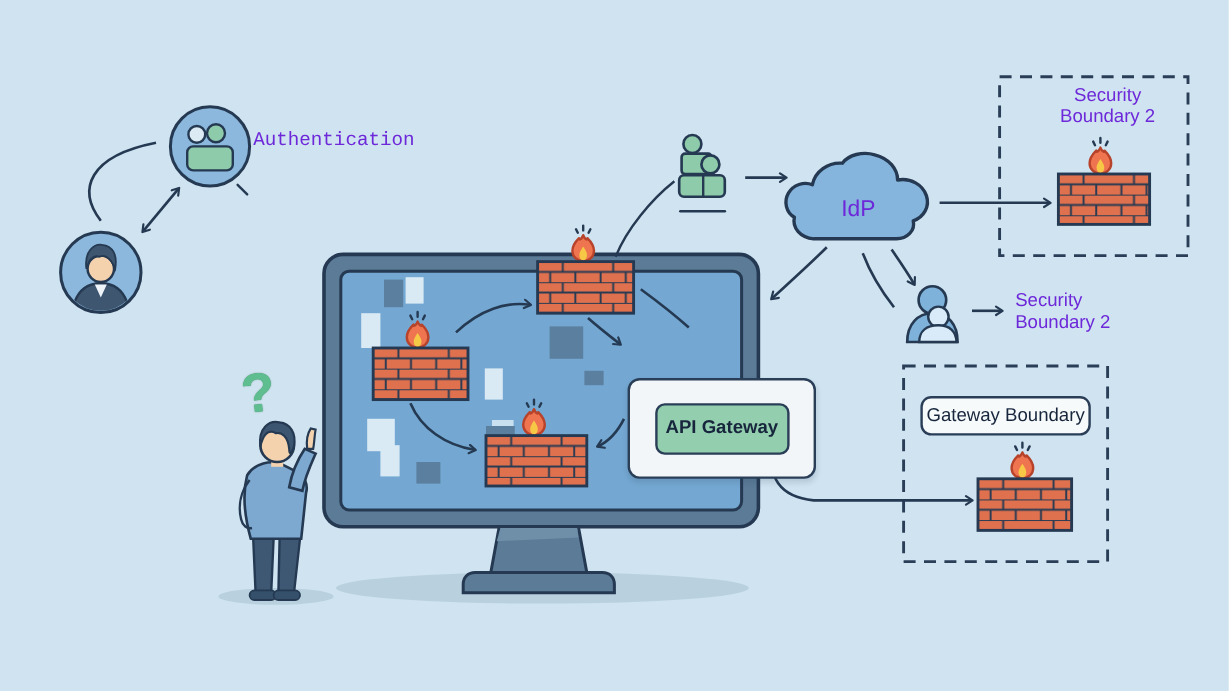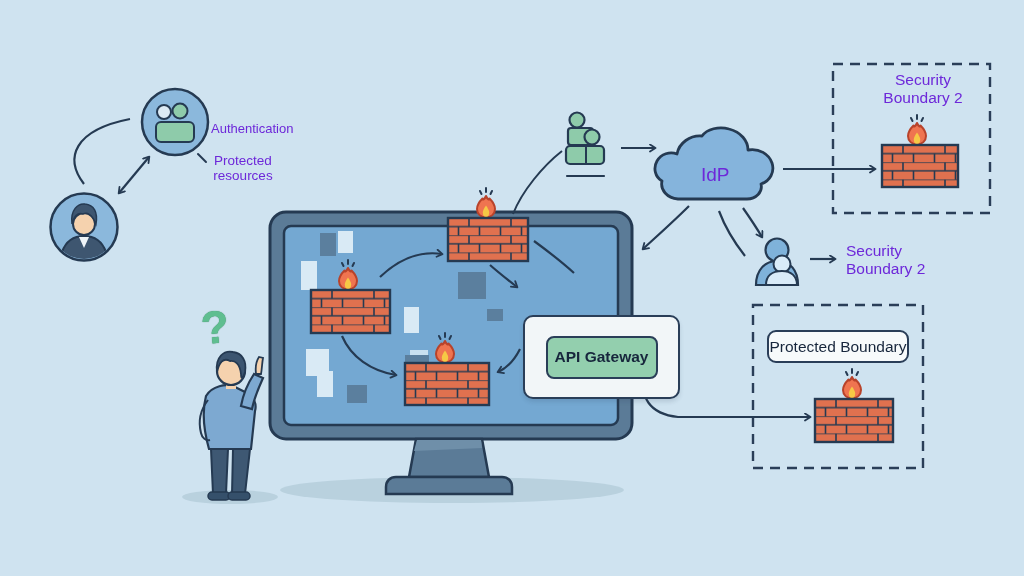--- a/index.html
+++ b/index.html
@@ -6,21 +6,21 @@
   #stage{
     position:relative;
     width:1024px;height:576px;
     background:#cfe3f0;
     overflow:hidden;
     font-family:"Liberation Sans", sans-serif;
     color:#1c2b45;
   }
   #art{position:absolute;left:0;top:0;}
   .lbl{position:absolute;color:#6d28d9;font-weight:500;}
-  .lbl-authentication{left:211px;top:121px;width:95px;font-size:13px;}
+  .lbl-authentication{left:211px;top:108px;width:95px;font-size:16px;font-family:Liberation Mono, monospace;}
   .lbl-protected{left:202px;top:153px;width:82px;font-size:13.5px;line-height:1.12;text-align:center;}
   .lbl-sb1{left:138px;top:203px;width:95px;font-size:14.5px;line-height:1.14;}
   .lbl-idp{left:701px;top:164px;width:54px;text-align:left;font-size:19px;}
   .lbl-sb2top{left:860px;top:71px;width:126px;font-size:15.5px;line-height:1.16;text-align:center;}
   .lbl-sb2right{left:846px;top:242px;width:100px;font-size:15.5px;line-height:1.16;}
   .qmark{
     position:absolute;left:201px;top:300px;
     font-size:46px;font-weight:800;color:#5fbe90;
     transform:rotate(-6deg);
     text-shadow:0 0 1px #2e7a55;
@@ -206,25 +206,24 @@
       <use href="#flameG" transform="translate(852,389)"></use>
       <g transform="translate(815,399)">
           <rect width="78" height="43" fill="url(#brick)" stroke="#253a52" stroke-width="2.4"></rect>
         </g>
     </g>
 
     <path d="M646,375 C639,396 649,414 678,417 L810,417" fill="none" stroke="#253a52" stroke-width="2.2" marker-start="url(#mA)" marker-end="url(#mA)"></path>
   </svg>
 
   <div class="lbl lbl-authentication">Authentication</div>
-  <div class="lbl lbl-protected">Protected resources</div>
   <div class="qmark">?</div>
   <div class="lbl lbl-idp">IdP</div>
   <div class="lbl lbl-sb2top">Security Boundary 2</div>
   <div class="lbl lbl-sb2right">Security Boundary 2</div>
 
   <div class="api-card">
     <div class="api-green">API Gateway</div>
   </div>
 
-  <div class="sb-card">Protected Boundary</div>
+  <div class="sb-card">Gateway Boundary</div>
 
 </div>
 
 </body></html>

